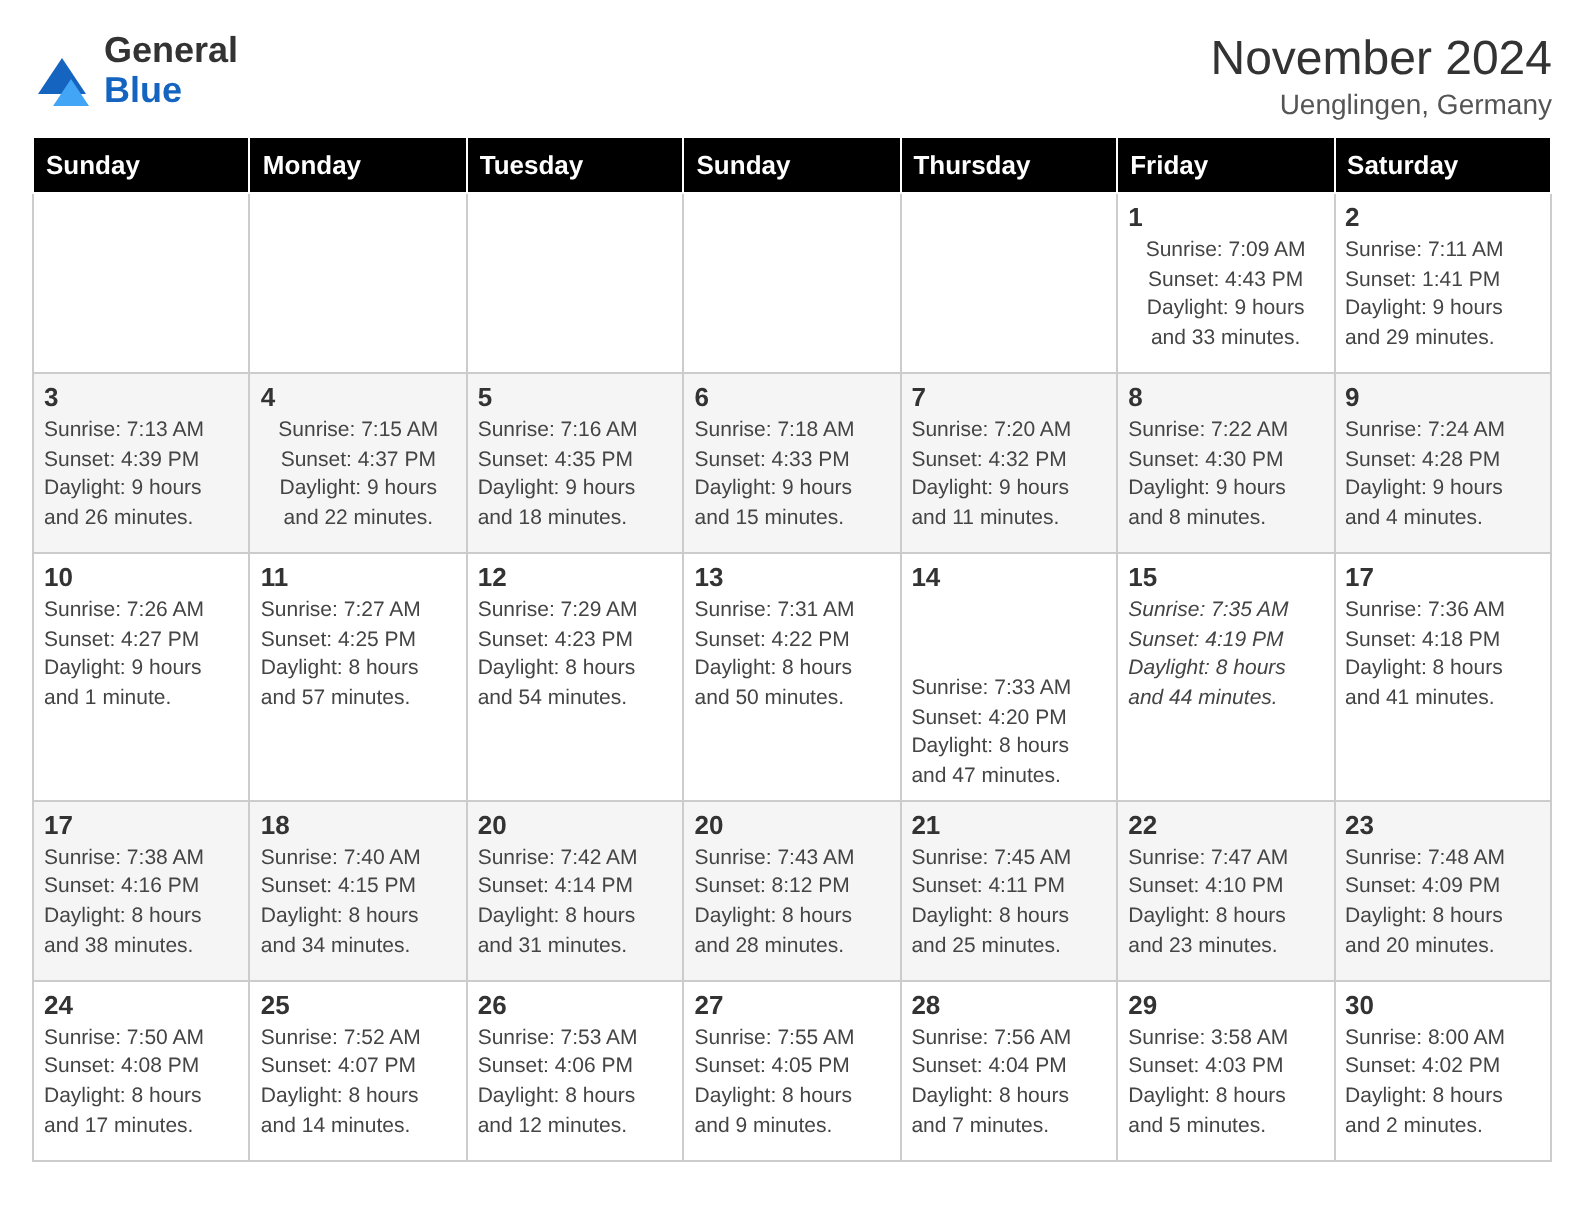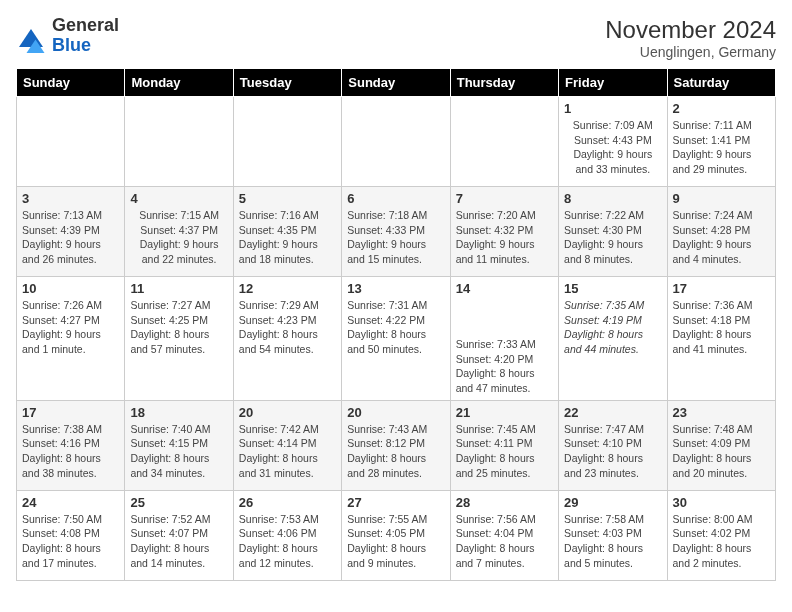--- a/index.html
+++ b/index.html
@@ -296,21 +296,21 @@
 Daylight: 8 hours and 9 minutes.</div>
         </td>
         <td>
           <span class="day-num">28</span>
           <div class="cell-info" style="white-space: pre-line;">Sunrise: 7:56 AM
 Sunset: 4:04 PM
 Daylight: 8 hours and 7 minutes.</div>
         </td>
         <td>
           <span class="day-num">29</span>
-          <div class="cell-info" style="white-space: pre-line;">Sunrise: 7:58 AM
+          <div class="cell-info" style="white-space: pre-line;">Sunrise: 3:58 AM
 Sunset: 4:03 PM
 Daylight: 8 hours and 5 minutes.</div>
         </td>
         <td>
           <span class="day-num">30</span>
           <div class="cell-info" style="white-space: pre-line;">Sunrise: 8:00 AM
 Sunset: 4:02 PM
 Daylight: 8 hours and 2 minutes.</div>
         </td>
       </tr>

